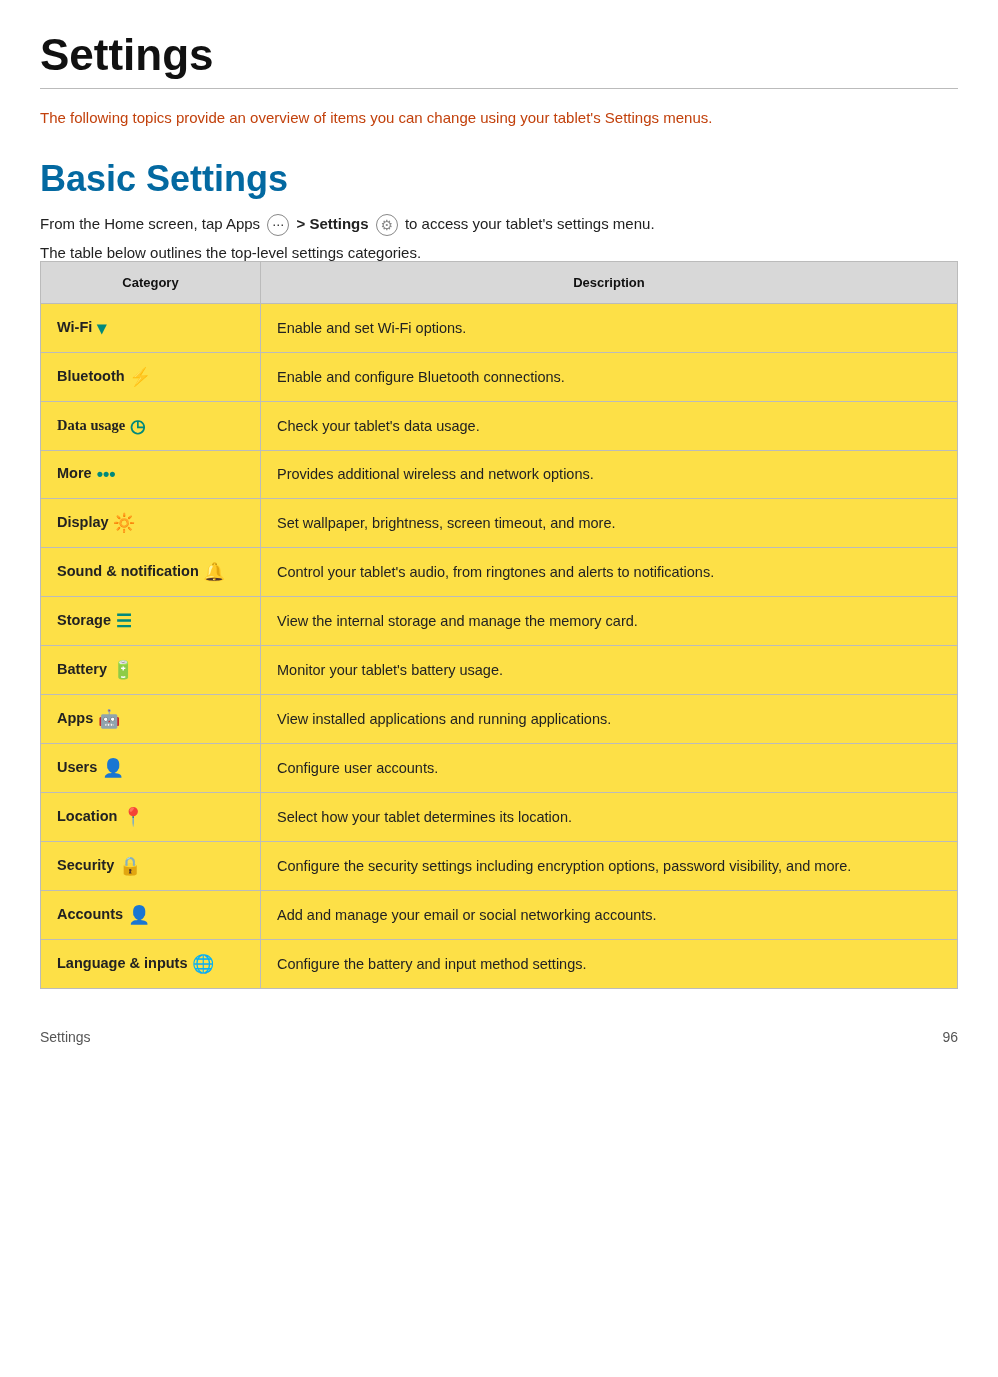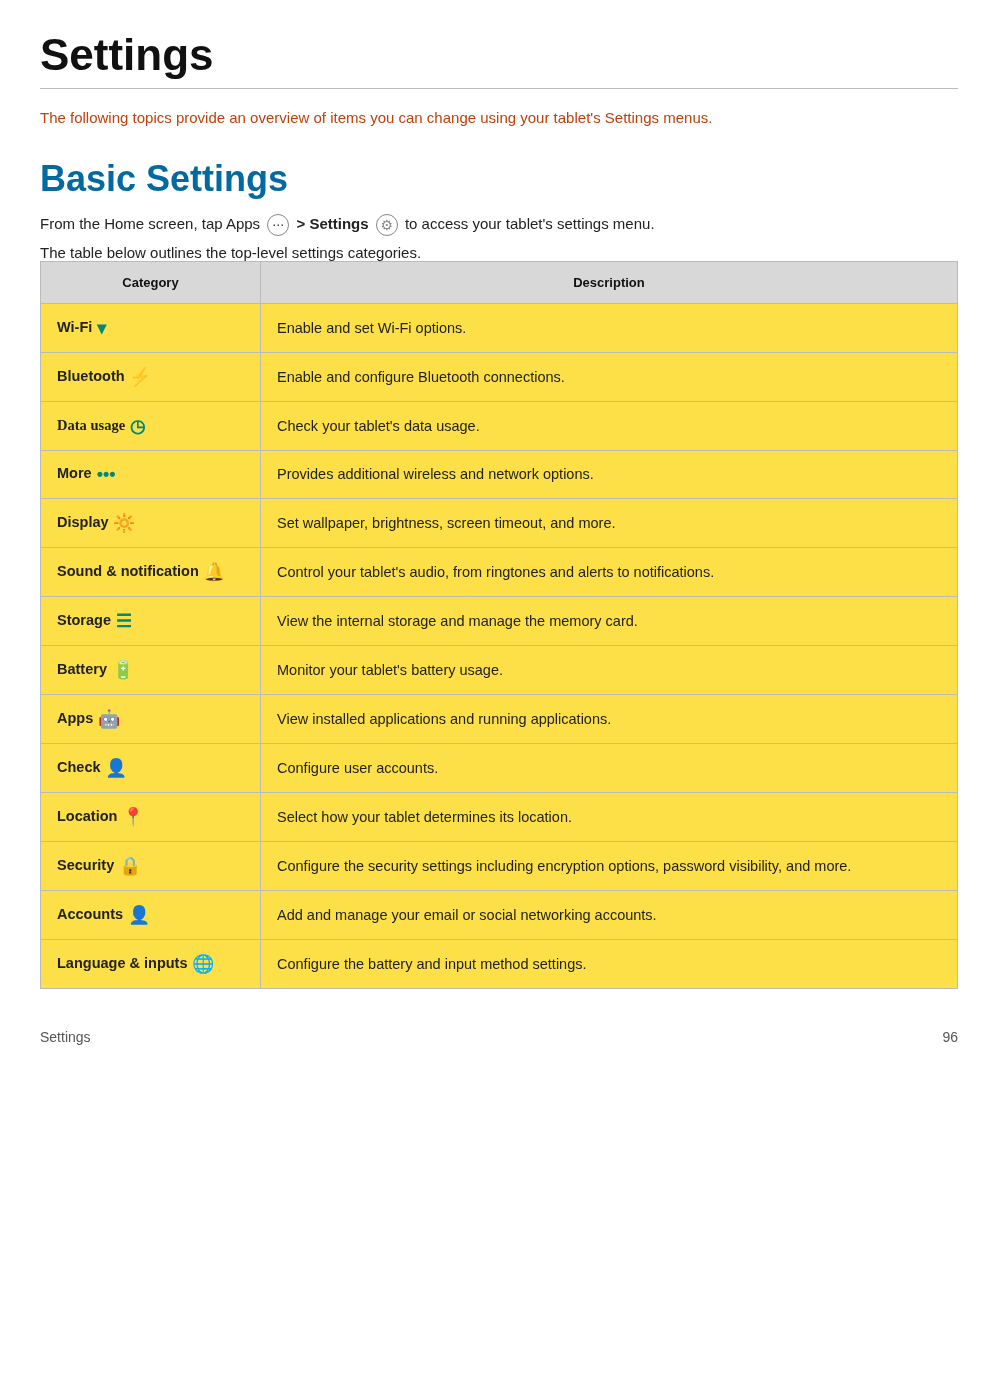--- a/index.html
+++ b/index.html
@@ -141,21 +141,21 @@
       </tr>
       <tr>
         <td><span style="font-weight:bold;">Battery</span><span style="color:#00897b;font-size:18px;margin-left:5px;vertical-align:middle;">🔋</span></td>
         <td>Monitor your tablet's battery usage.</td>
       </tr>
       <tr>
         <td><span style="font-weight:bold;">Apps</span><span style="color:#00897b;font-size:18px;margin-left:5px;vertical-align:middle;">🤖</span></td>
         <td>View installed applications and running applications.</td>
       </tr>
       <tr>
-        <td><span style="font-weight:bold;">Check</span><span style="color:#00897b;font-size:18px;margin-left:5px;vertical-align:middle;">👤</span></td>
+        <td><span style="font-weight:bold;">Users</span><span style="color:#00897b;font-size:18px;margin-left:5px;vertical-align:middle;">👤</span></td>
         <td>Configure user accounts.</td>
       </tr>
       <tr>
         <td><span style="font-weight:bold;">Location</span><span style="color:#00897b;font-size:18px;margin-left:5px;vertical-align:middle;">📍</span></td>
         <td>Select how your tablet determines its location.</td>
       </tr>
       <tr>
         <td><span style="font-weight:bold;">Security</span><span style="color:#00897b;font-size:18px;margin-left:5px;vertical-align:middle;">🔒</span></td>
         <td>Configure the security settings including encryption options, password visibility, and more.</td>
       </tr>

